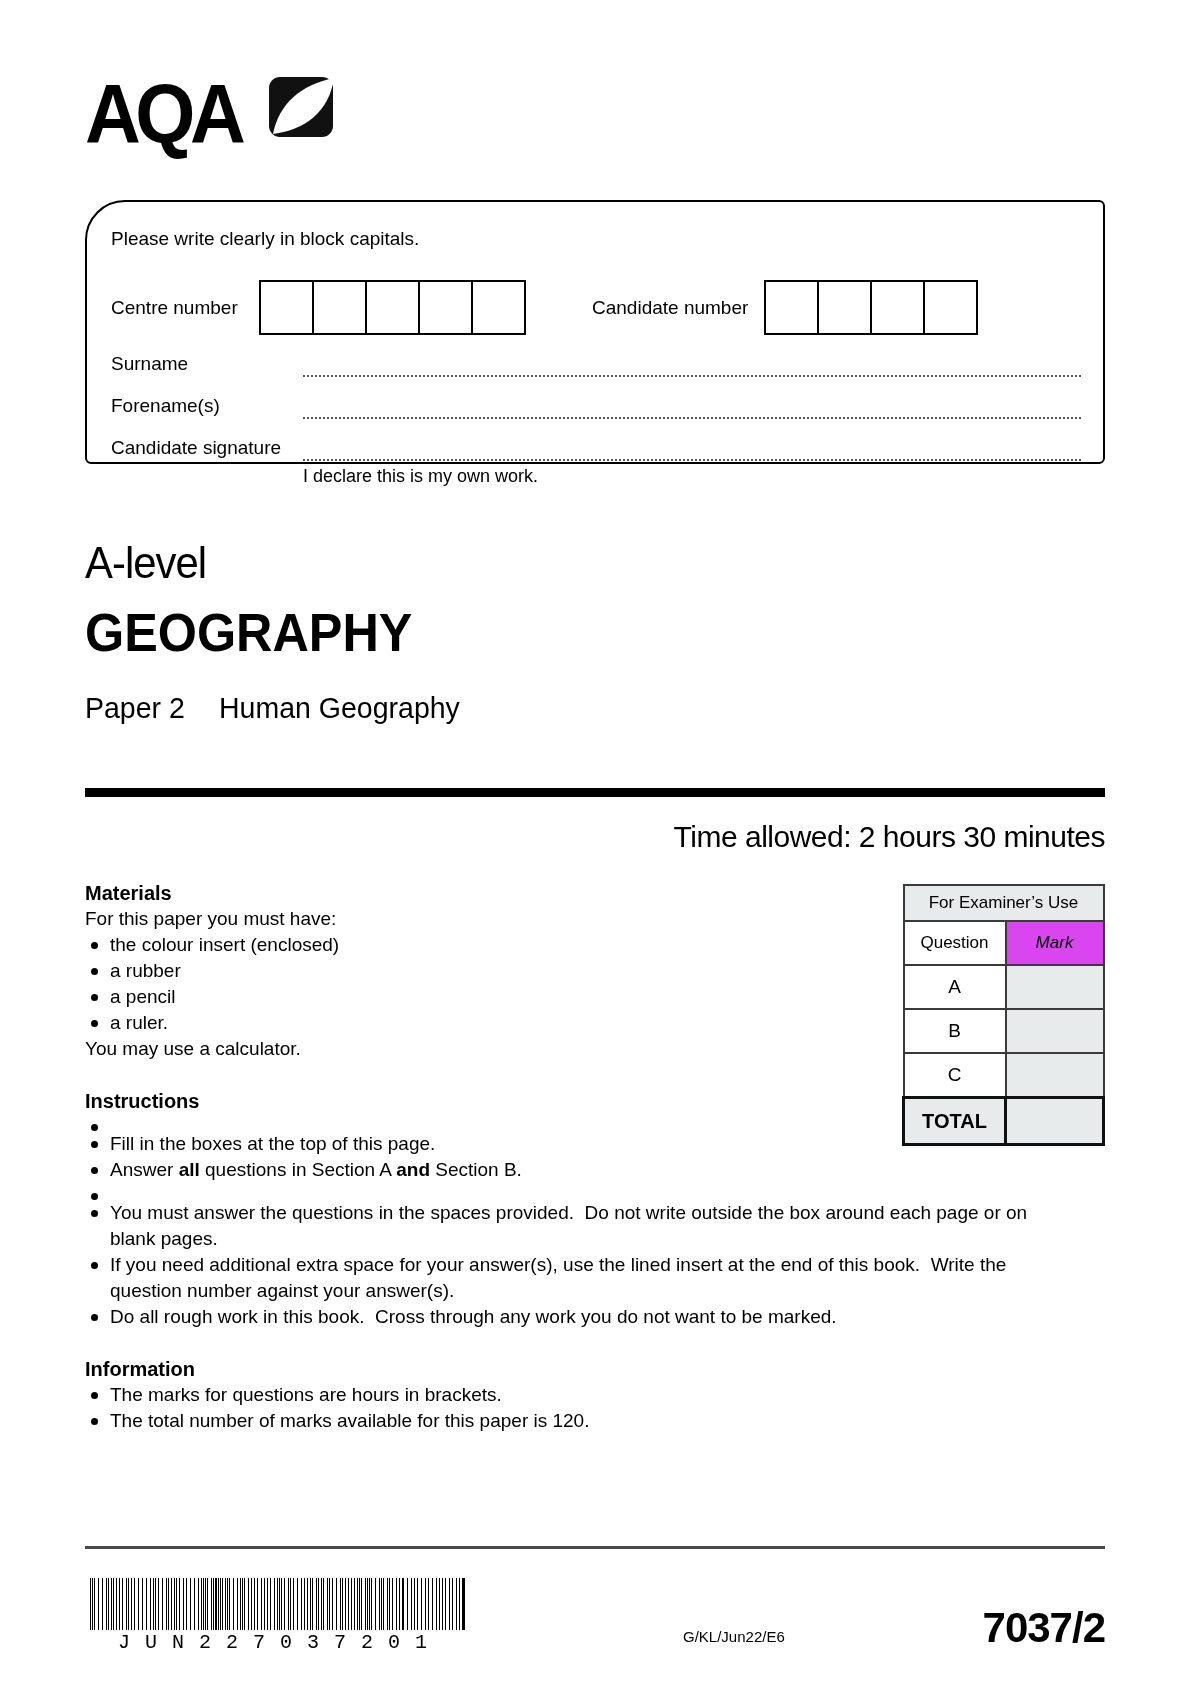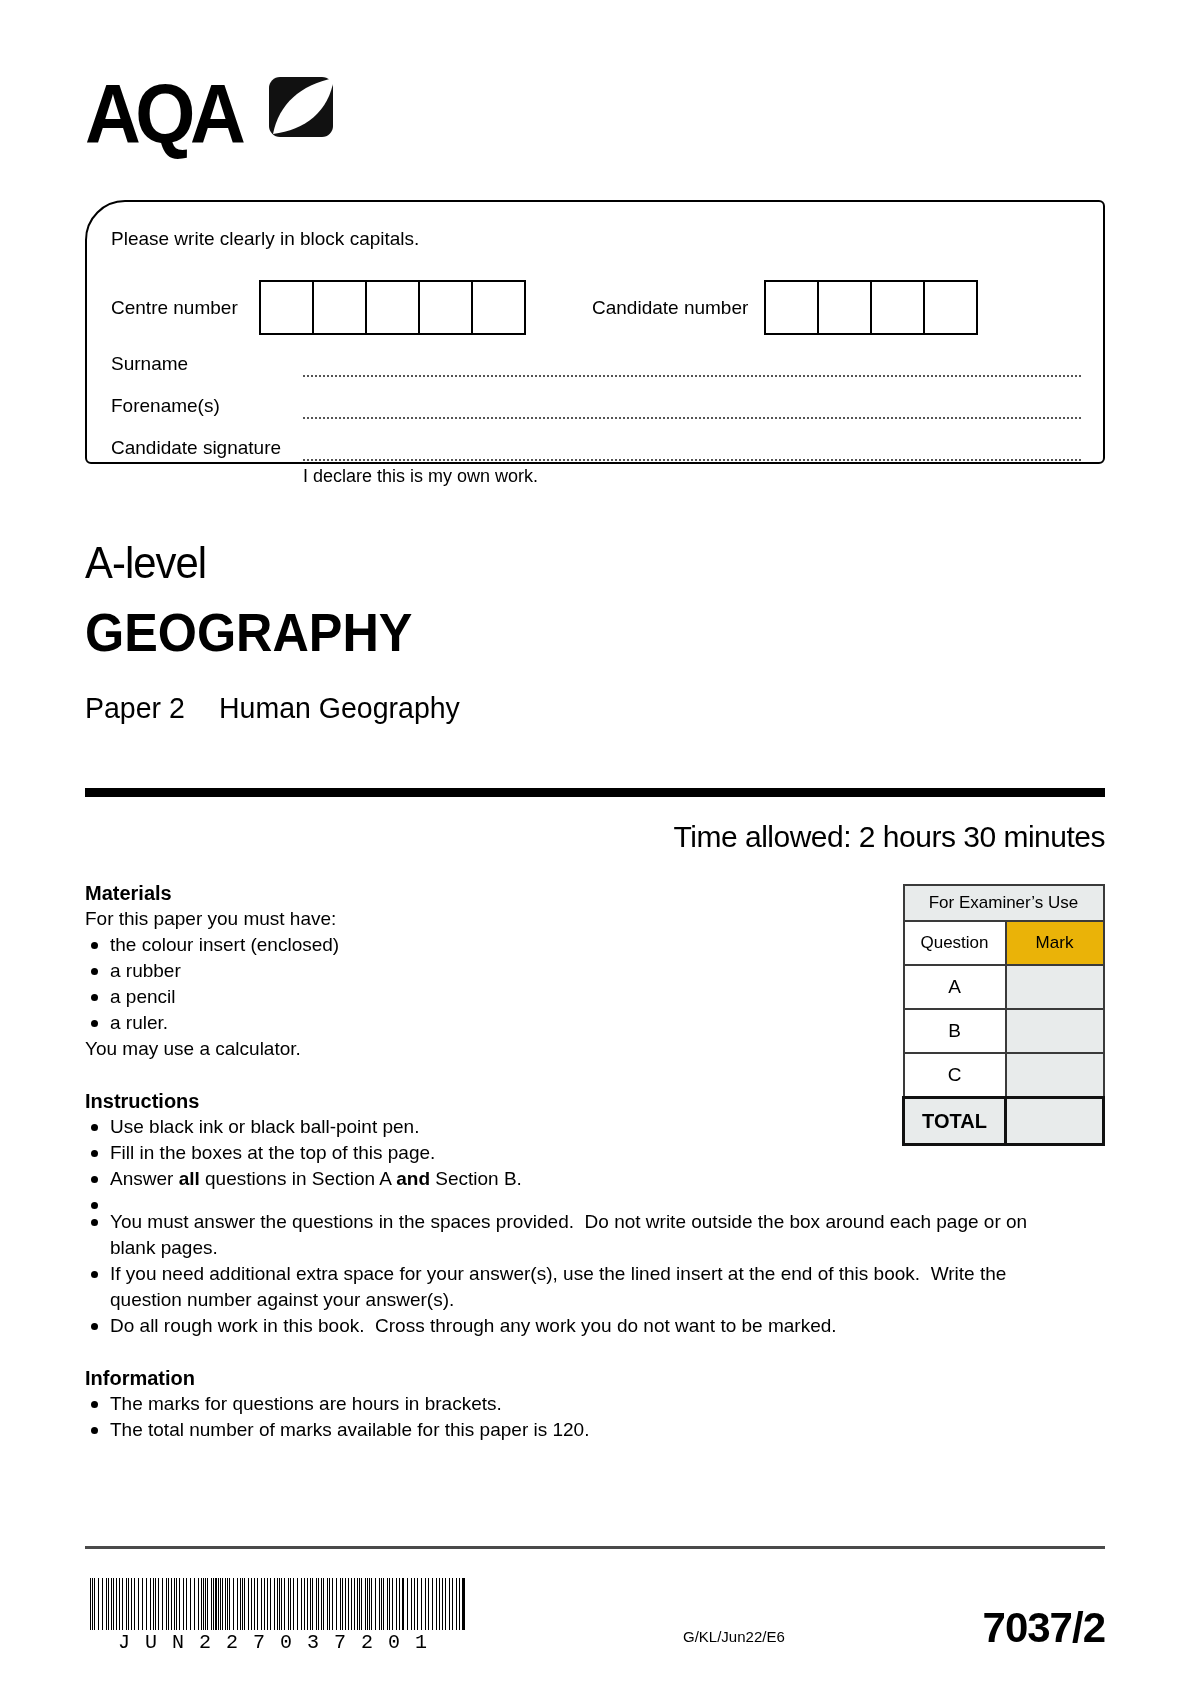--- a/index.html
+++ b/index.html
@@ -54,21 +54,21 @@
   .dot { flex:none; width:7px; height:7px; border-radius:50%; background:#000; margin:10px 12px 0 6px; }
   .li-text { white-space:pre-wrap; }
   .instr li .li-text { max-width:940px; }
 
   
   .exam-table { position:absolute; top:4px; right:0px; border-collapse:collapse;
                 font-size:17px; text-align:center; background:#fff; }
   .exam-table td { border:2px solid #3a3a3a; padding:0; }
   .et-head  { width:198px; height:34px; background:#e8ebeb; font-size:17px; }
   .et-sec   { width:100px; height:42px; background:#fff; }
-  .et-mark  { width:96px;  height:42px; background:#eab308; }
+  .et-mark  { width:96px;  height:42px; background:#d946ef;font-style:italic; }
   .et-letter{ height:42px; font-size:19px; background:#fff; }
   .et-markcell { background:#e8ebeb; }
   .et-total td { border:3px solid #111; background:#e8ebeb; height:44px; }
   .et-total .tl { font-weight:700; font-size:20px; }
 
   
   .thin-rule { position:absolute; left:85px; top:1546px; width:1020px; height:3px; background:#4a4a4a; }
   .barcode { position:absolute; left:90px; top:1578px; }
   .bars { display:flex; height:52px; align-items:stretch; }
   .bars div { flex:none; }
@@ -192,21 +192,20 @@
           <span class="dot"></span>
           <span class="li-text">a ruler.</span>
         </li>
     </ul>
     <div>You may use a calculator.</div>
 
     <div class="sec-heading sec-gap">Instructions</div>
     <ul class="plain instr">
       <li class="bullet">
           <span class="dot"></span>
-          <span class="li-text"><span>Use black ink or black ball-point pen.</span></span>
         </li>
       <li class="bullet">
           <span class="dot"></span>
           <span class="li-text"><span>Fill in the boxes at the top of this page.</span></span>
         </li>
       <li class="bullet">
           <span class="dot"></span>
           <span class="li-text"><span>Answer </span><span style="font-weight: 700;">all</span><span> questions in Section A </span><span style="font-weight: 700;">and</span><span> Section B.</span></span>
         </li>
       <li class="bullet">

